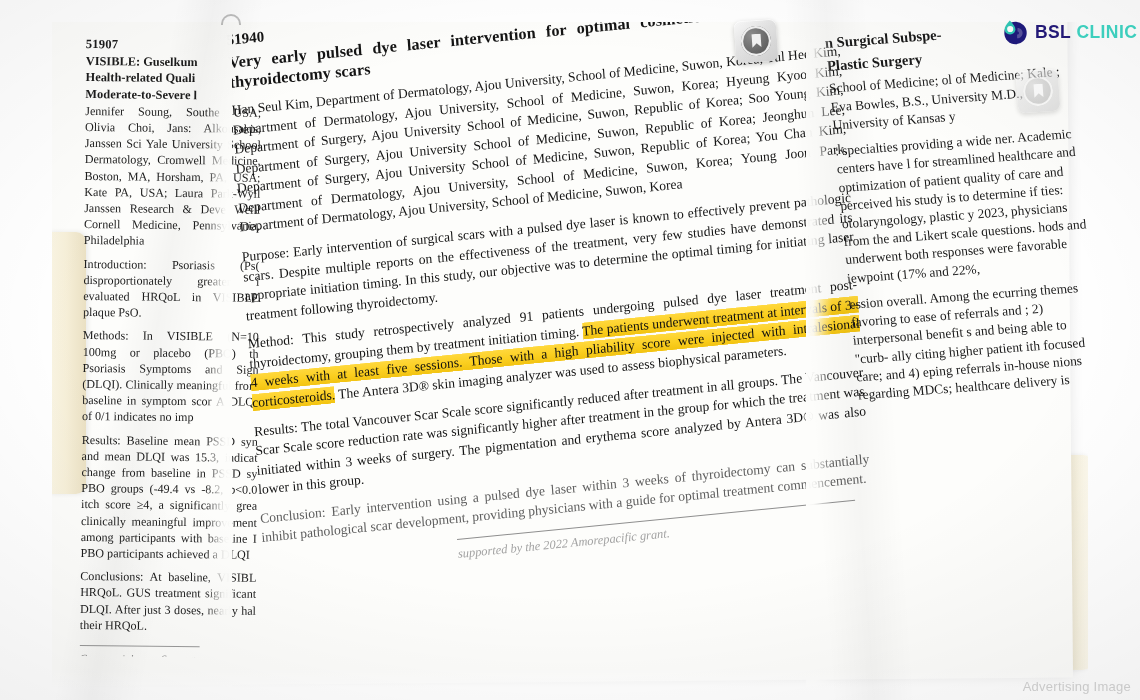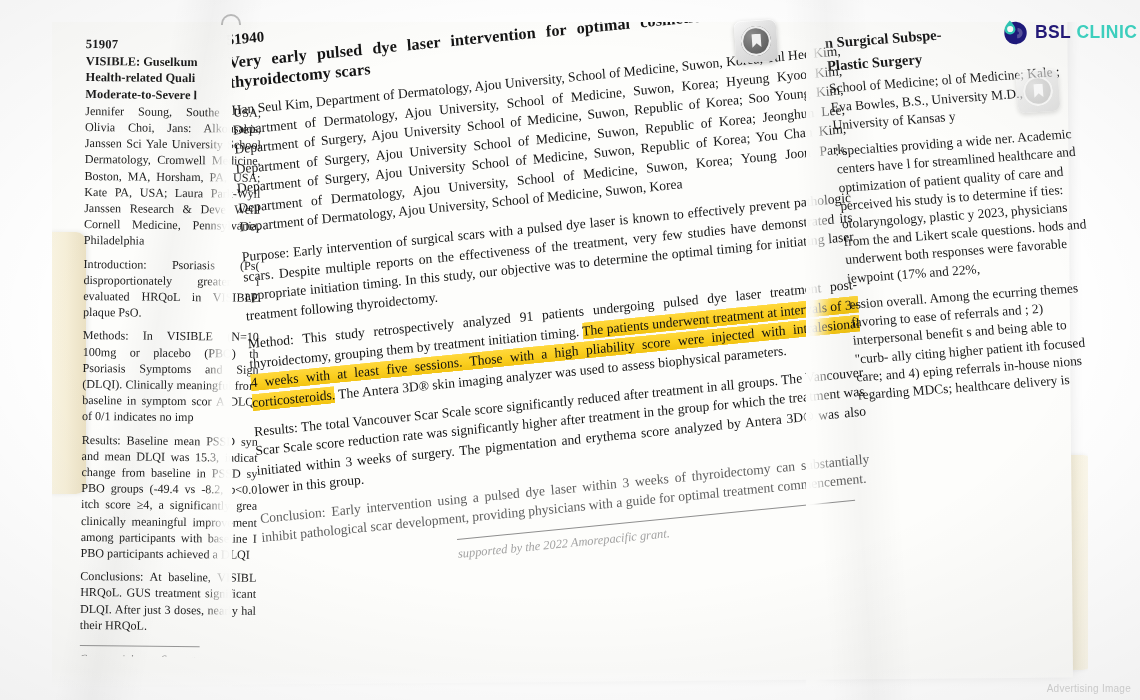--- a/index.html
+++ b/index.html
@@ -195,21 +195,21 @@
     border-bottom: none;
     border-radius: 11px 11px 0 0;
     opacity: .72;
   }
 
   
   .watermark {
     position: absolute;
     right: 9px; bottom: 6px;
     font-family: "Liberation Sans", sans-serif;
-    font-size: 10px;
+    font-size: 13px;
     color: #c9c9c9;
     letter-spacing: .25px;
   }
 
   
   .vignette {
     position: absolute; inset: 0;
     pointer-events: none;
     background:
       radial-gradient(ellipse 78% 70% at 50% 46%, rgba(0,0,0,0) 55%, rgba(0,0,0,0.055) 100%);

